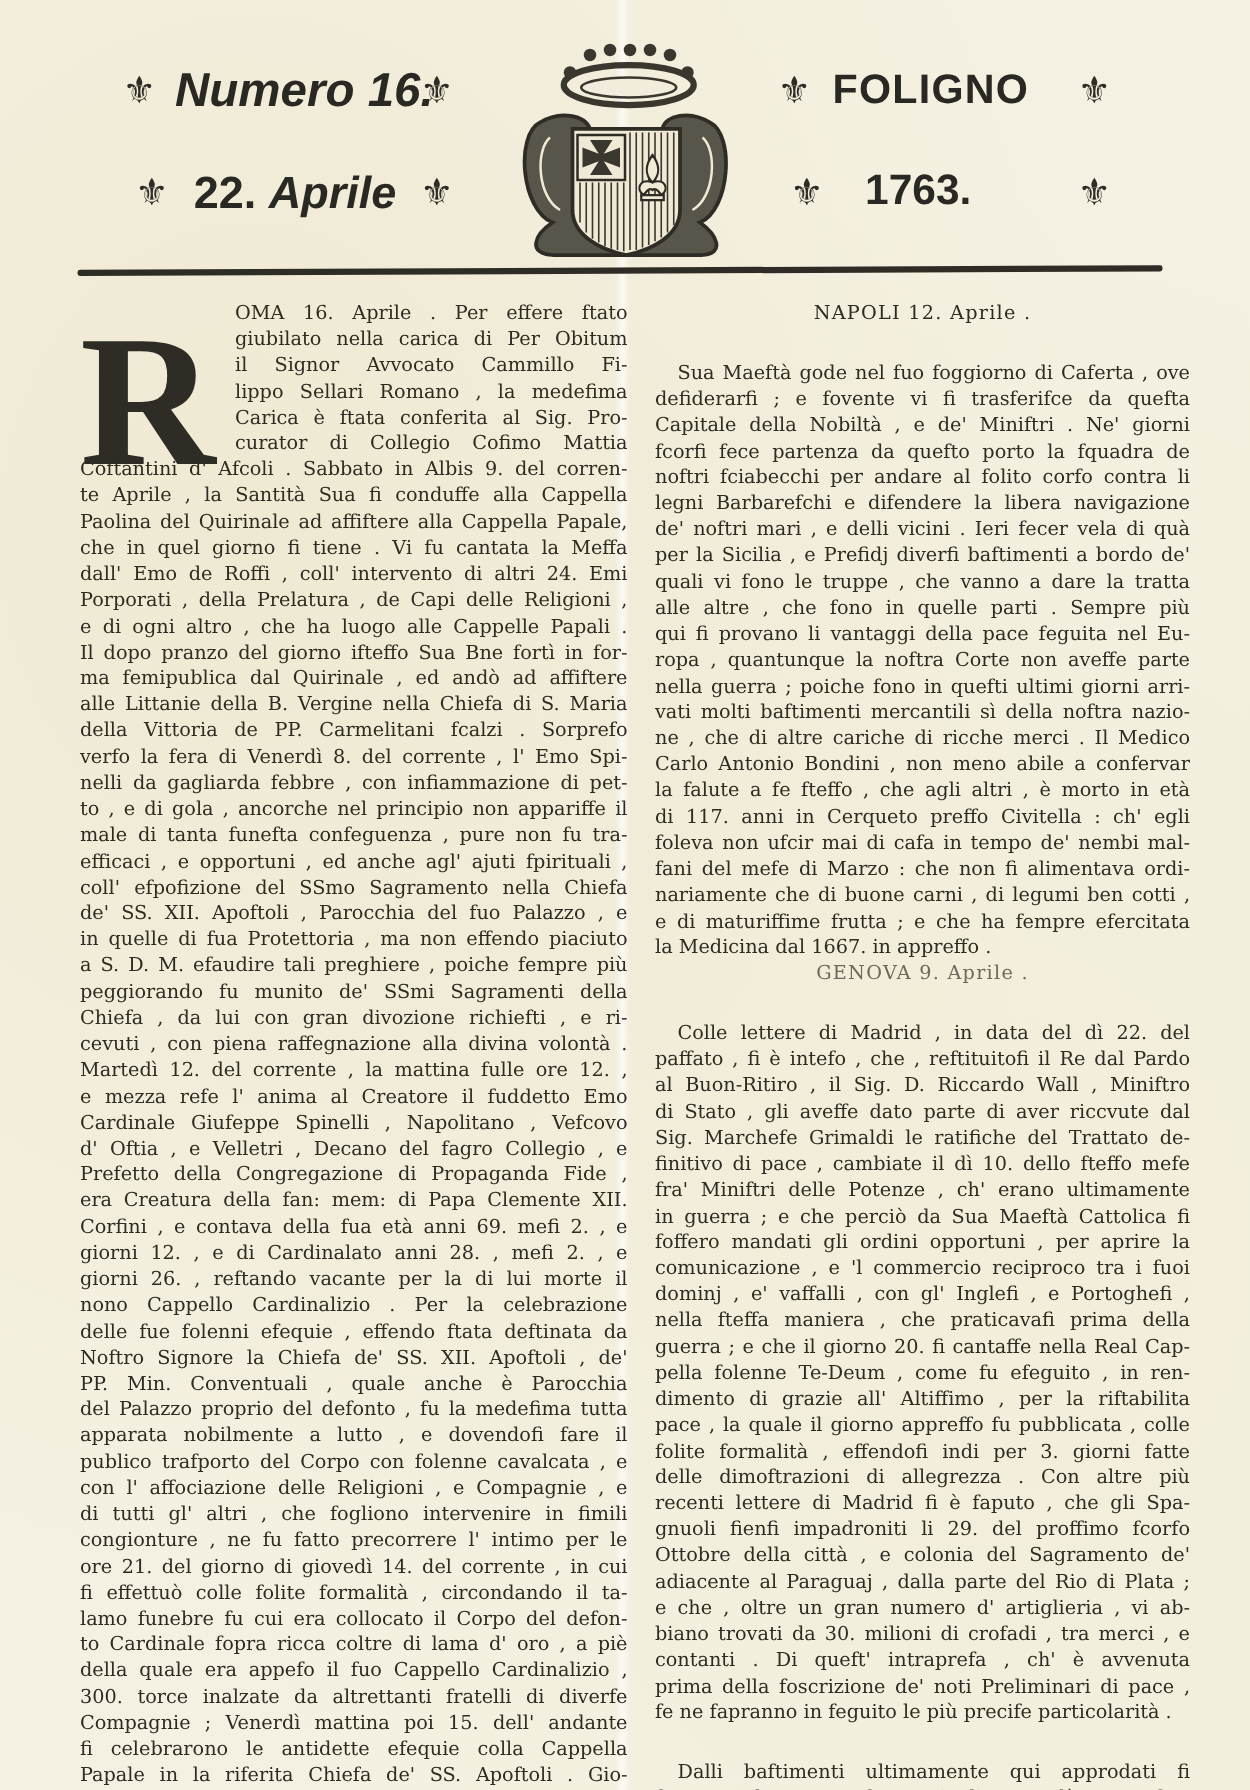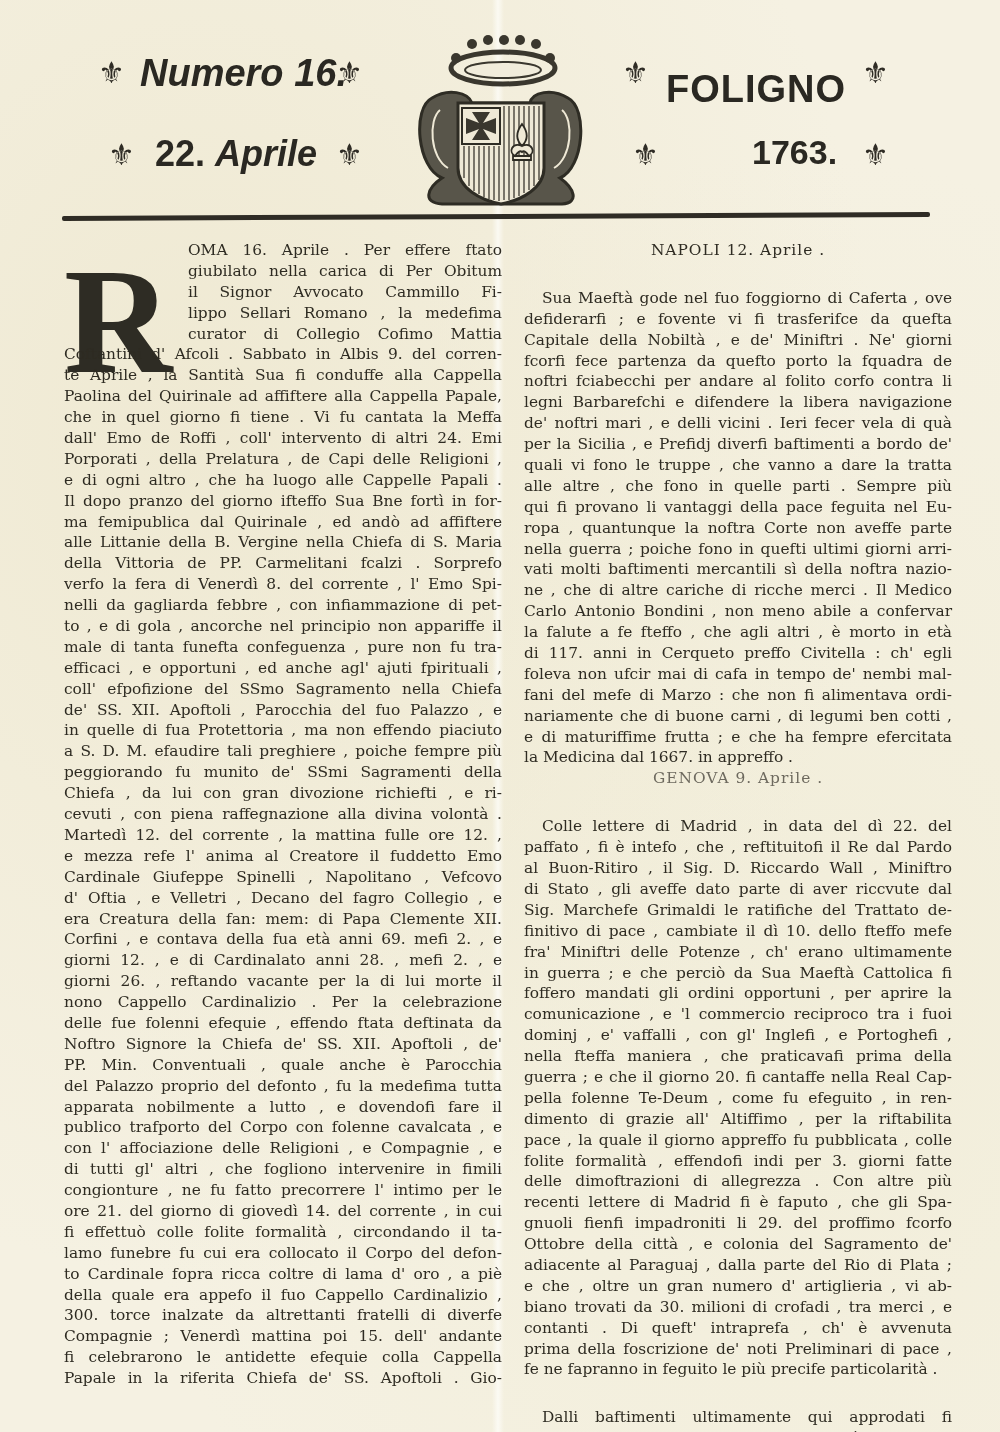--- a/index.html
+++ b/index.html
@@ -22,22 +22,22 @@
     background: linear-gradient(90deg, rgba(255,255,250,0), rgba(255,255,252,0.7), rgba(255,255,250,0));
   }
   
   .mast-text {
     position: absolute; font-family: Liberation Sans, sans-serif; color: #2a2822;
     white-space: nowrap;
   }
   .m-numero { left: 140px; top: 52px; font-size: 38px; font-style: italic; font-weight: bold; }
   .m-date { left: 155px; top: 133px; font-size: 36px; font-weight: bold; }
   .m-date .it { font-style: italic; margin-top: 34px; }
-  .m-city { left: 666px; top: 68px; font-size: 38px; font-weight: bold; letter-spacing: 1px; }
-  .m-year { left: 752px; top: 133px; font-size: 34px; font-weight: bold; }
+  .m-city { left: 666px; top: 52px; font-size: 33px; font-weight: bold; letter-spacing: 1px; }
+  .m-year { left: 692px; top: 133px; font-size: 34px; font-weight: bold; }
   .fleur {
     position: absolute; font-size: 30px; color: #2f2c25; line-height: 1;
     font-family: "DejaVu Sans", sans-serif;
   }
   .crest { position: absolute; left: 412px; top: 28px; width: 176px; height: 185px; }
   .rule {
     position: absolute; left: 62px; top: 214px; width: 868px; height: 5px;
     background: #2f2c25; border-radius: 2px; transform: rotate(-0.25deg);
   }
   
@@ -128,20 +128,21 @@
     <div class="rule"></div>
   </header>
 
   <span class="dropcap">R</span>
   <article class="col col-left">
     <div class="lead-lines" id="roma-lead">
         <span class="line">OMA 16. Aprile . Per effere ftato</span>
         <span class="line">giubilato nella carica di Per Obitum</span>
         <span class="line">il Signor Avvocato Cammillo Fi-</span>
         <span class="line">lippo Sellari Romano , la medefima</span>
+        <span class="line">Carica è ftata conferita al Sig. Pro-</span>
         <span class="line">curator di Collegio Cofimo Mattia</span>
       </div>
     <div id="roma-body">
         <span class="line">Coftantini d' Afcoli . Sabbato in Albis 9. del corren-</span>
         <span class="line">te Aprile , la Santità Sua fi conduffe alla Cappella</span>
         <span class="line">Paolina del Quirinale ad affiftere alla Cappella Papale,</span>
         <span class="line">che in quel giorno fi tiene . Vi fu cantata la Meffa</span>
         <span class="line">dall' Emo de Roffi , coll' intervento di altri 24. Emi</span>
         <span class="line">Porporati , della Prelatura , de Capi delle Religioni ,</span>
         <span class="line">e di ogni altro , che ha luogo alle Cappelle Papali .</span>
@@ -158,20 +159,21 @@
         <span class="line">de' SS. XII. Apoftoli , Parocchia del fuo Palazzo , e</span>
         <span class="line">in quelle di fua Protettoria , ma non effendo piaciuto</span>
         <span class="line">a S. D. M. efaudire tali preghiere , poiche fempre più</span>
         <span class="line">peggiorando fu munito de' SSmi Sagramenti della</span>
         <span class="line">Chiefa , da lui con gran divozione richiefti , e ri-</span>
         <span class="line">cevuti , con piena raffegnazione alla divina volontà .</span>
         <span class="line">Martedì 12. del corrente , la mattina fulle ore 12. ,</span>
         <span class="line">e mezza refe l' anima al Creatore il fuddetto Emo</span>
         <span class="line">Cardinale Giufeppe Spinelli , Napolitano , Vefcovo</span>
         <span class="line">d' Oftia , e Velletri , Decano del fagro Collegio , e</span>
+        <span class="line">Prefetto della Congregazione di Propaganda Fide ,</span>
         <span class="line">era Creatura della fan: mem: di Papa Clemente XII.</span>
         <span class="line">Corfini , e contava della fua età anni 69. mefi 2. , e</span>
         <span class="line">giorni 12. , e di Cardinalato anni 28. , mefi 2. , e</span>
         <span class="line">giorni 26. , reftando vacante per la di lui morte il</span>
         <span class="line">nono Cappello Cardinalizio . Per la celebrazione</span>
         <span class="line">delle fue folenni efequie , effendo ftata deftinata da</span>
         <span class="line">Noftro Signore la Chiefa de' SS. XII. Apoftoli , de'</span>
         <span class="line">PP. Min. Conventuali , quale anche è Parocchia</span>
         <span class="line">del Palazzo proprio del defonto , fu la medefima tutta</span>
         <span class="line">apparata nobilmente a lutto , e dovendofi fare il</span>

